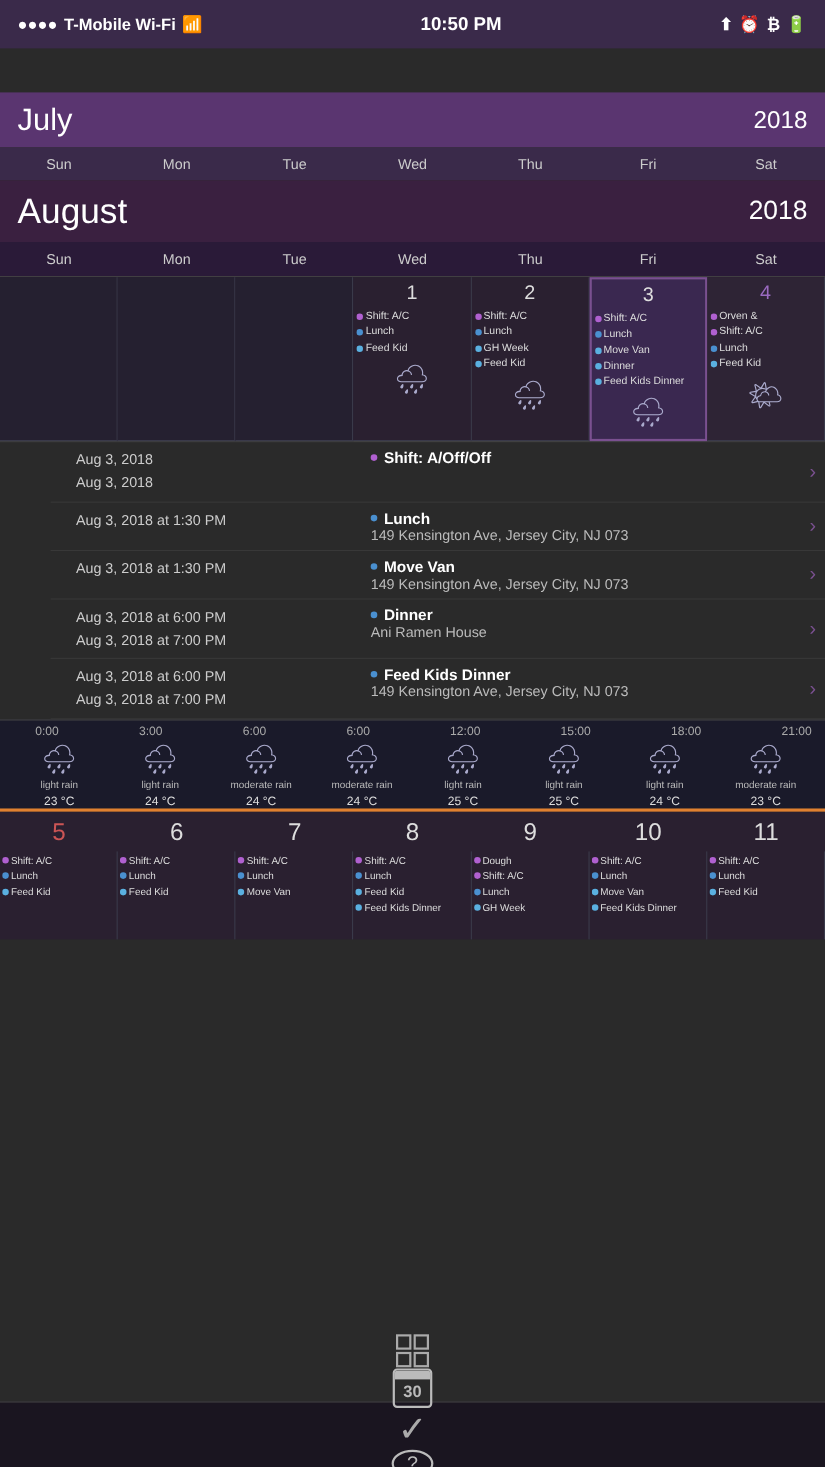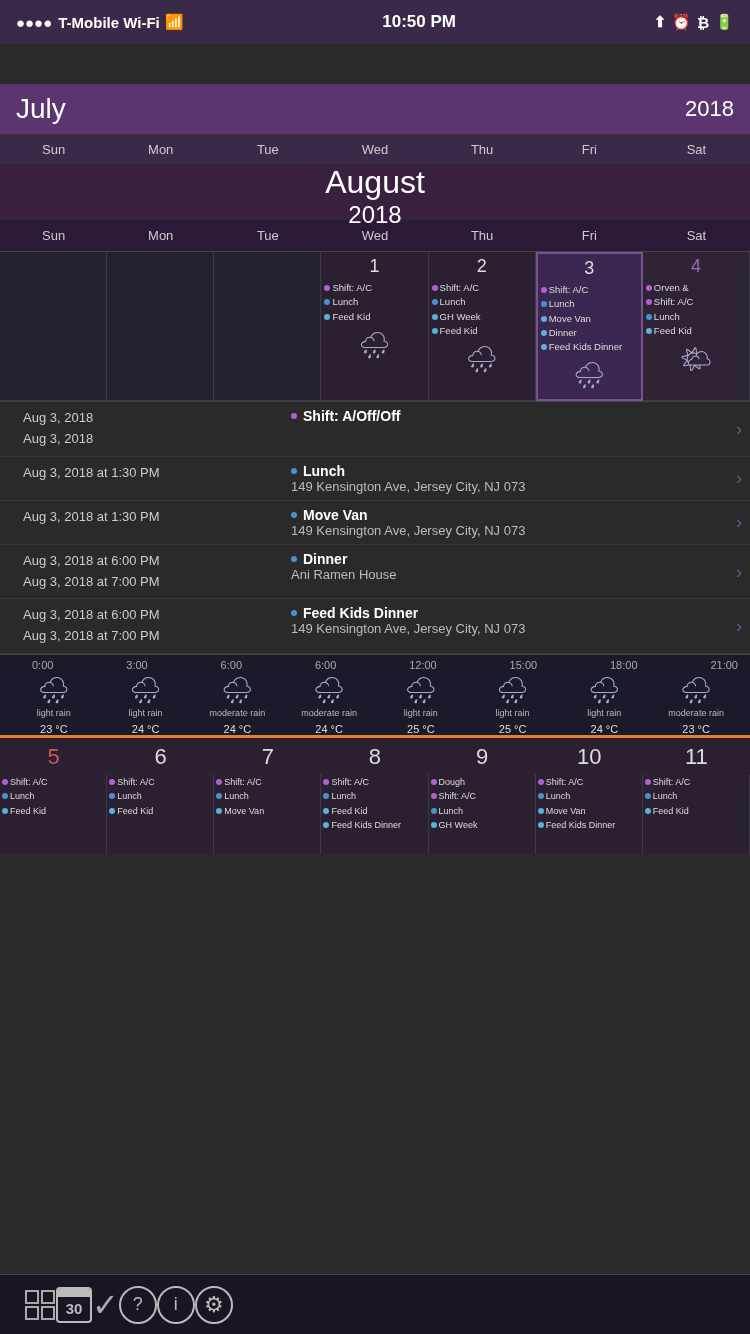--- a/index.html
+++ b/index.html
@@ -54,21 +54,20 @@
     }
 
     
     .august-header {
       background: #3a2040;
       height: 56px;
       display: flex;
       align-items: center;
       justify-content: space-between;
       padding: 0 16px;
-      flex-direction: column;
     }
     .august-title { font-size: 32px; font-weight: 300; }
     .august-year { font-size: 24px; font-weight: 300; }
 
     
     .aug-day-headers {
       background: #2a1a38;
       display: grid;
       grid-template-columns: repeat(7, 1fr);
       height: 32px;
@@ -135,20 +134,21 @@
       border-top: 1px solid #444;
     }
 
     .event-item {
       border-bottom: 1px solid #383838;
       padding: 6px 23px;
       display: grid;
       grid-template-columns: 260px 1fr;
       gap: 8px;
       position: relative;
+      margin-left: 46px;
     }
     .event-time {
       font-size: 13px;
       color: #ccc;
       line-height: 1.6;
     }
     .event-title {
       font-size: 14px;
       font-weight: 600;
       color: #fff;
@@ -248,26 +248,27 @@
       overflow: hidden;
       white-space: nowrap;
     }
 
     
     .bottom-toolbar {
       background: #1a1520;
       height: 60px;
       display: flex;
       align-items: center;
-      justify-content: flex-start;
+      justify-content: center;
       padding: 0 24px;
       border-top: 1px solid #444;
       position: fixed;
       bottom: 0;
       width: 750px;
+      flex-direction: column;
     }
     .toolbar-btn {
       display: flex;
       flex-direction: column;
       align-items: center;
       justify-content: center;
       color: #aaa;
       font-size: 11px;
     }
 

